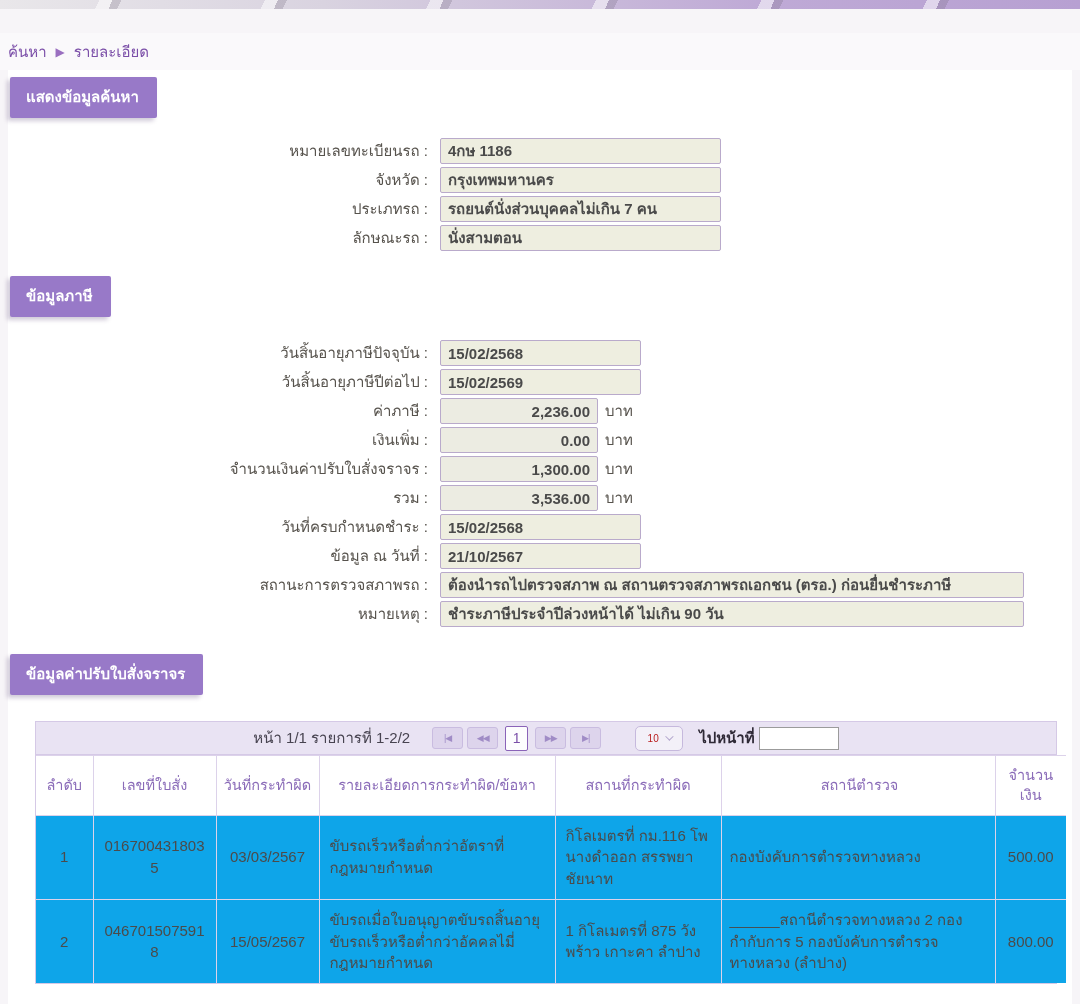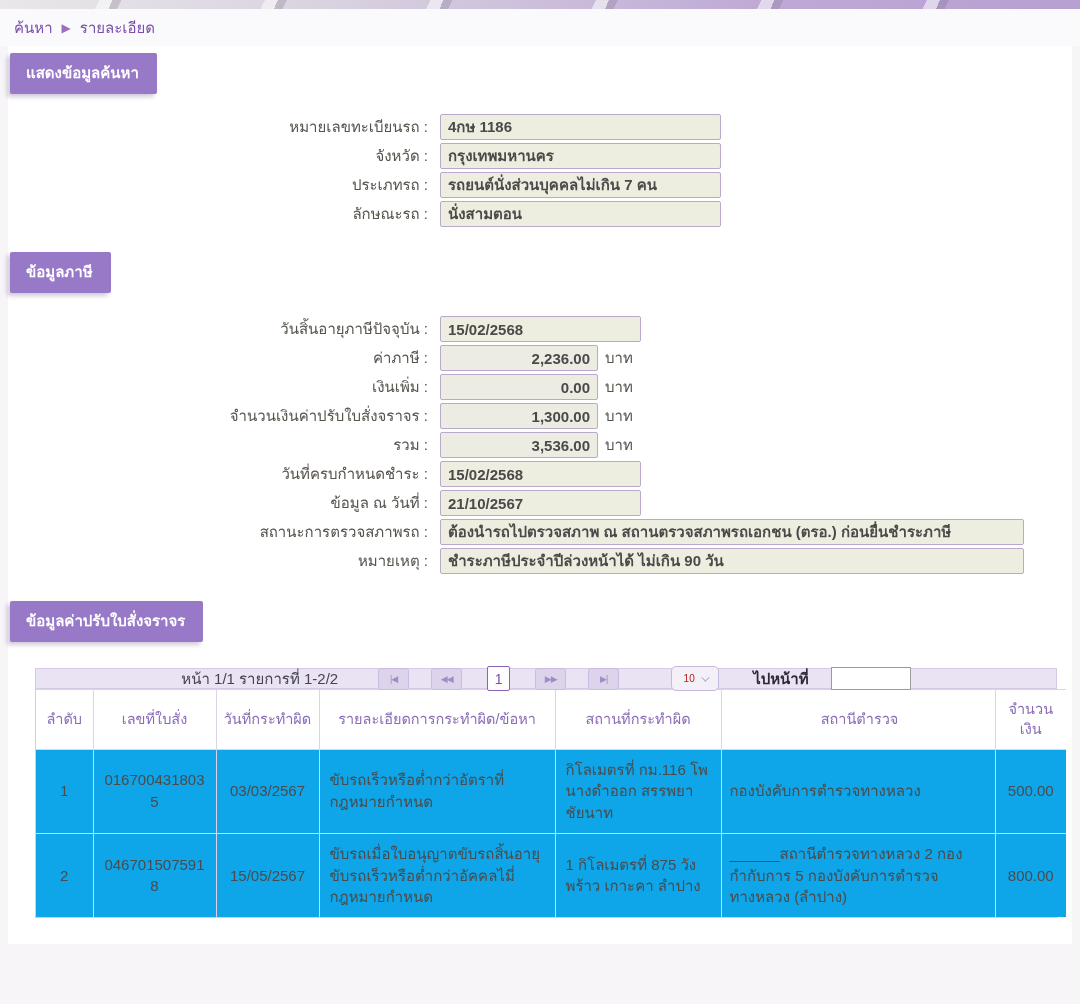--- a/index.html
+++ b/index.html
@@ -16,22 +16,22 @@
     position: relative; overflow: hidden;
   }
   .top-strip::before {
     content: ""; position: absolute; inset: 0;
     background: repeating-linear-gradient(115deg,
       transparent 0 90px, rgba(255,255,255,0.55) 90px 102px,
       rgba(110,100,120,0.25) 102px 110px, transparent 110px 150px);
   }
   .breadcrumb {
     height: 37px; display: flex; align-items: center;
-    padding-left: 14px; gap: 9px;
-    background: #faf9fb; color: #7b4fa8;
+    padding-left: 8px; gap: 9px;
+    background: #faf9fb; color: #7b4fa8; margin-top: 24px;
   }
   .bc-arrow { color: #9a6fc0; font-size: 12px; padding-top: 1px; }
   .content {
     margin: 0 8px; background: #ffffff;
     padding: 4px 0 26px 0; min-height: 859px;
   }
   .badge {
     display: inline-block; margin-left: 2px;
     background: #9879c8; color: #ffffff;
     font-weight: bold; font-size: 15px;
@@ -52,23 +52,23 @@
   }
   .w-a { width: 281px; }
   .w-date { width: 201px; }
   .w-money { width: 158px; text-align: right; background: #ecece2; }
   .w-wide { width: 584px; }
   .unit { margin-left: 7px; color: #57534d; }
 
   .fines-wrap { margin: 26px 15px 0 27px; }
   .table-box { border: 1px solid #d5c9e6; }
   .pagebar {
-    background: #e9e3f3; height: 20px;
+    background: #e9e3f3; height: 33px;
     display: flex; align-items: center; justify-content: center;
-    gap: 22px; font-size: 15px; color: #474350;
+    gap: 4px; font-size: 15px; color: #474350;
     border-bottom: 1px solid #d5c9e6;
   }
   .pg-info { margin-right: 18px; }
   .pg-btn {
     width: 31px; height: 22px; background: #ddd4ec;
     border: 1px solid #c9bce0; border-radius: 3px;
     color: #a08cc6; font-size: 9px; letter-spacing: -1px;
     display: inline-flex; align-items: center; justify-content: center;
     cursor: pointer;
   }
@@ -151,20 +151,24 @@
       <input class="finput w-a" readonly="" value="นั่งสามตอน" style="">
     </div>
   </div>
 
   <div class="badge m2">ข้อมูลภาษี</div>
 
   <div class="form tax">
     <div class="frow">
       <span class="flabel">วันสิ้นอายุภาษีปัจจุบัน :</span>
       <input class="finput w-date" readonly="" value="15/02/2568" style="">
+    </div>
+    <div class="frow">
+      <span class="flabel">วันสิ้นอายุภาษีปีต่อไป :</span>
+      <input class="finput w-date" readonly="" value="15/02/2569" style="">
     </div>
     <div class="frow">
       <span class="flabel">ค่าภาษี :</span>
       <input class="finput w-money" readonly="" value="2,236.00" style="">
       <span class="unit">บาท</span>
     </div>
     <div class="frow">
       <span class="flabel">เงินเพิ่ม :</span>
       <input class="finput w-money" readonly="" value="0.00" style="">
       <span class="unit">บาท</span>

